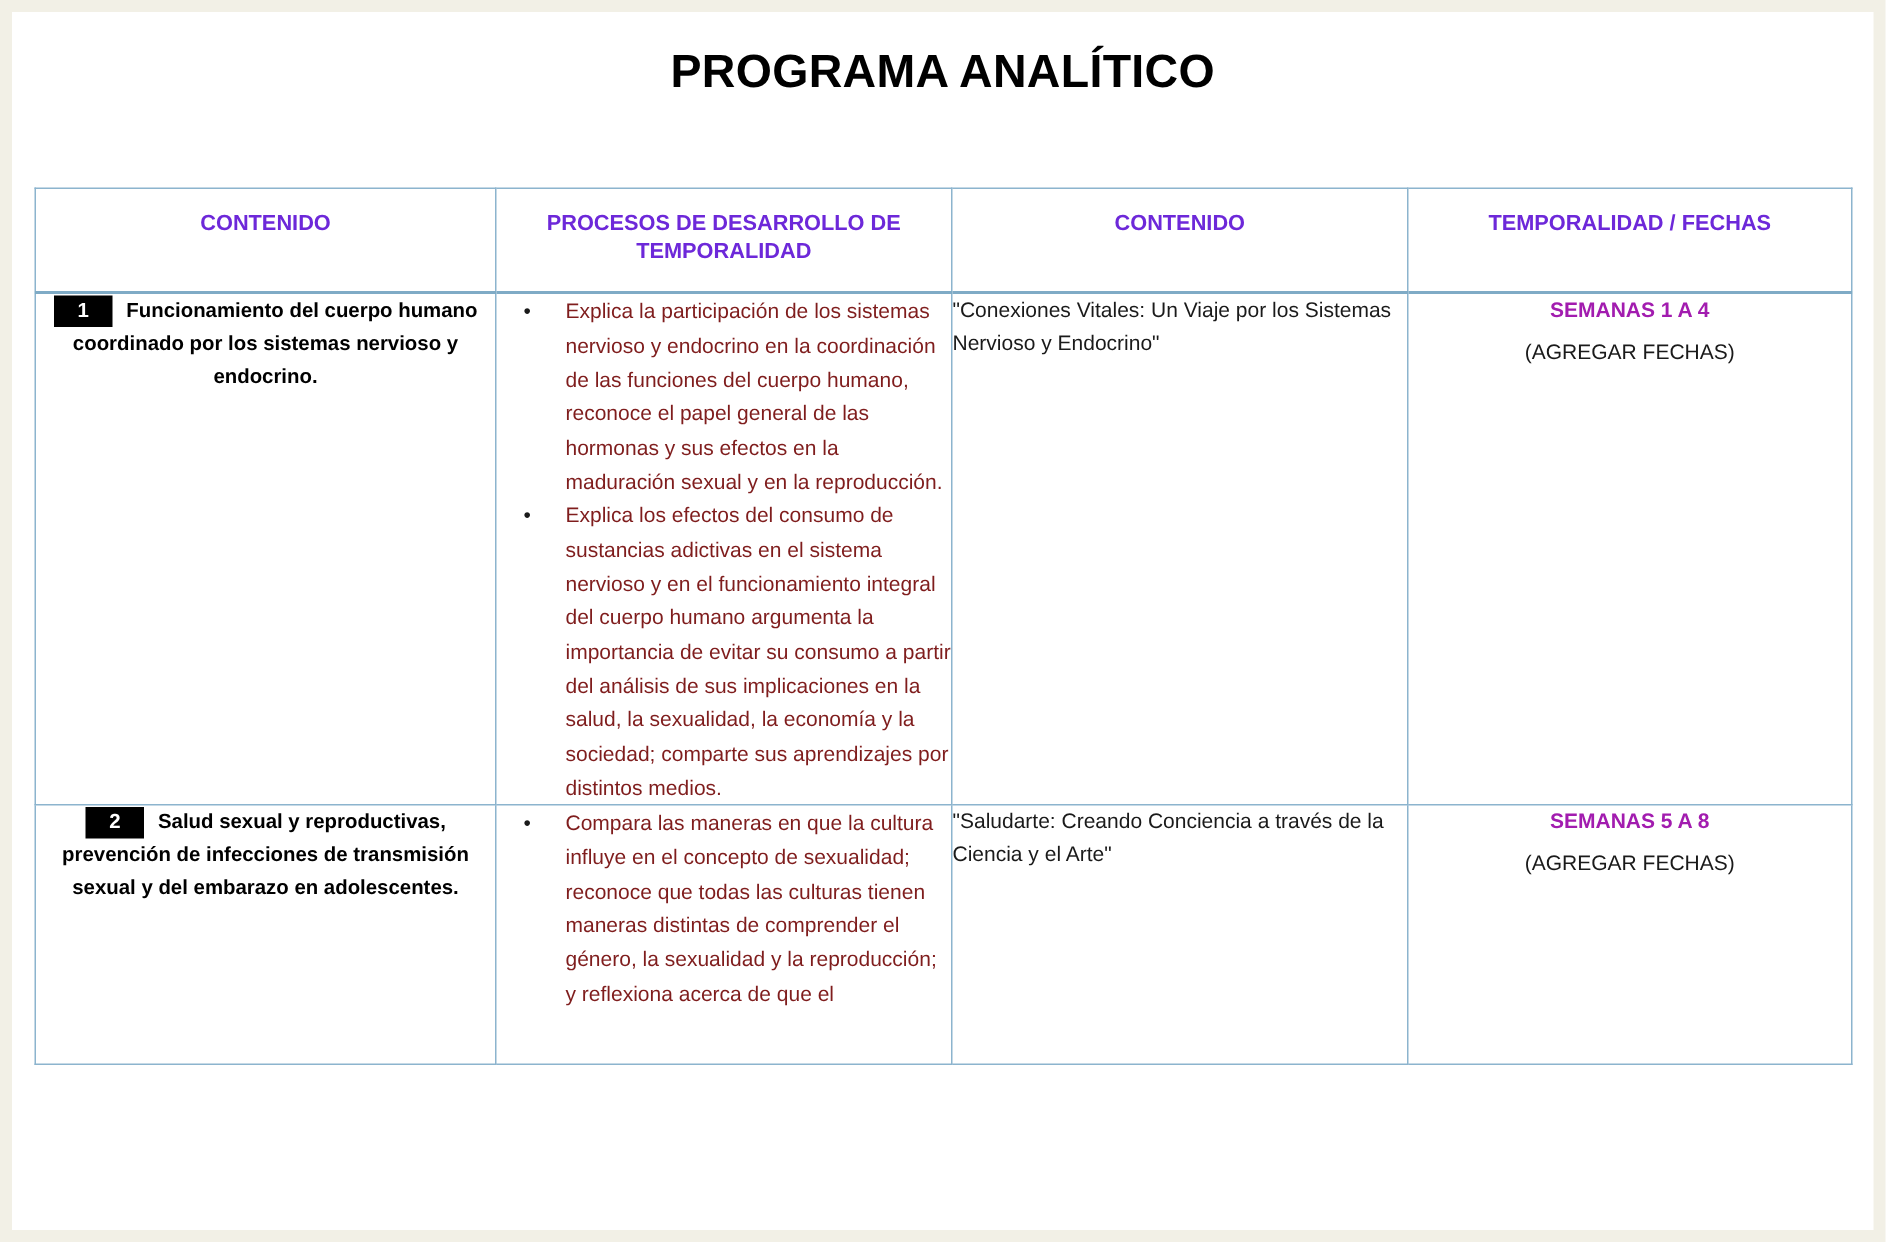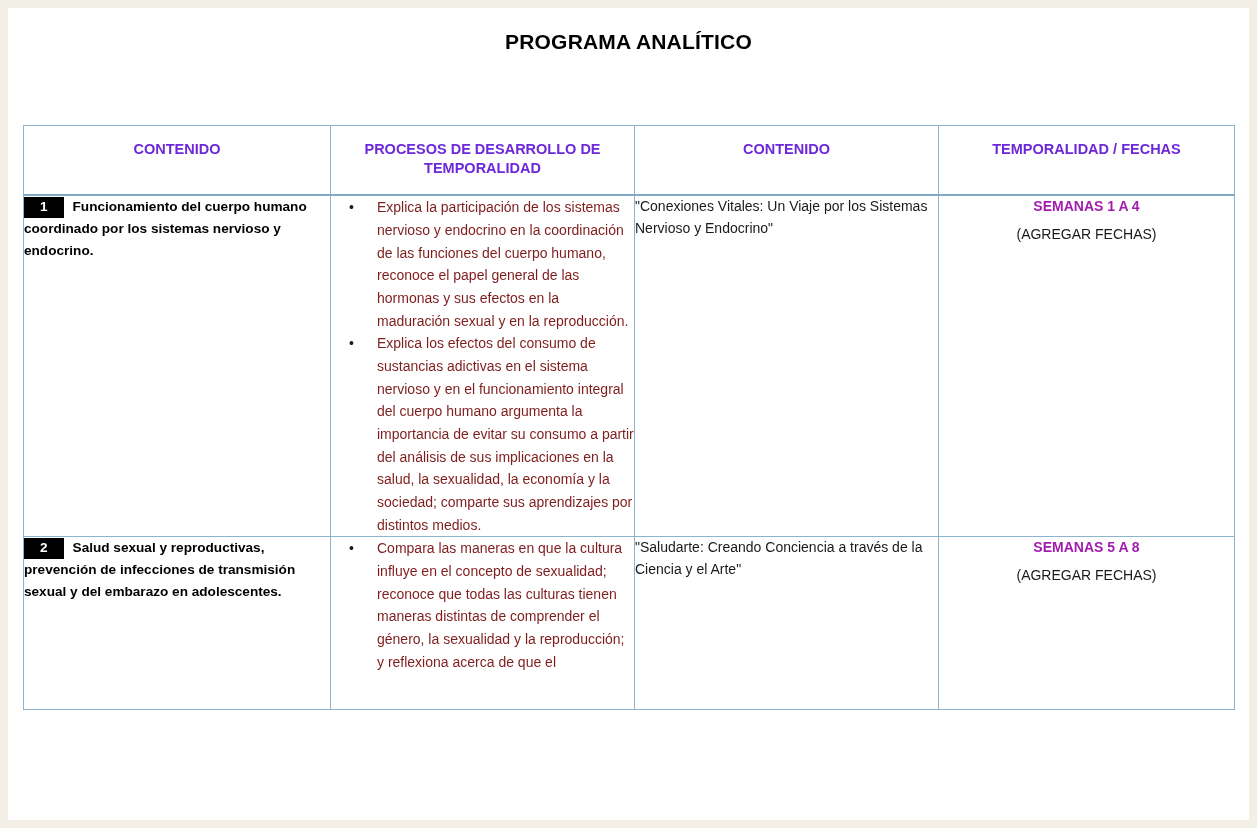--- a/index.html
+++ b/index.html
@@ -17,21 +17,21 @@
     position: absolute;
     left: 8px;
     top: 8px;
     width: 1241px;
     height: 812px;
     background: #ffffff;
     box-sizing: border-box;
   }
   .doc-title {
     text-align: center;
-    font-size: 21px;
+    font-size: 31px;
     font-weight: bold;
     color: #000000;
     letter-spacing: 0.2px;
     margin-top: 22px;
     font-family: "Liberation Sans", sans-serif;
   }
   .table-wrap {
     position: absolute;
     left: 15px;
     top: 117px;
@@ -68,21 +68,21 @@
     border-top: 2px solid #7fabc6;
   }
 
   
   .contenido-cell { padding: 14px 12px 10px 16px; }
   .contenido-text {
     font-size: 13.6px;
     font-weight: bold;
     line-height: 1.62;
     color: #000000;
-    text-align: left;
+    text-align: center;
   }
   .num-badge {
     display: inline-block;
     background: #000000;
     color: #ffffff;
     font-weight: bold;
     font-size: 13.6px;
     line-height: 1.32;
     padding: 1px 16px 2px 16px;
     margin-right: 9px;

